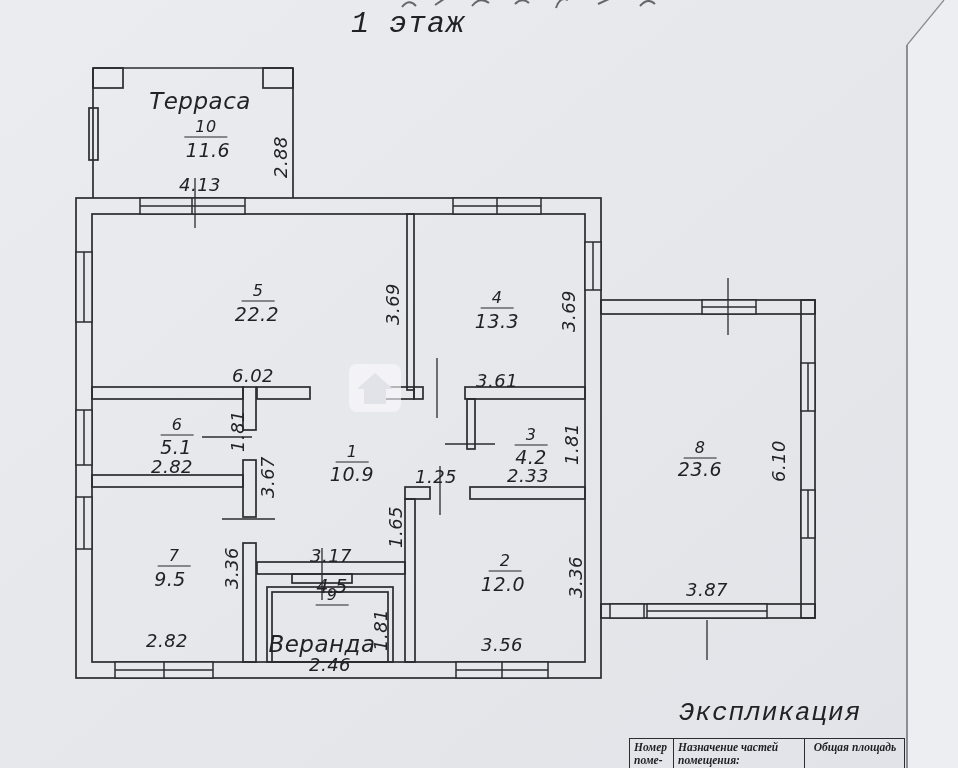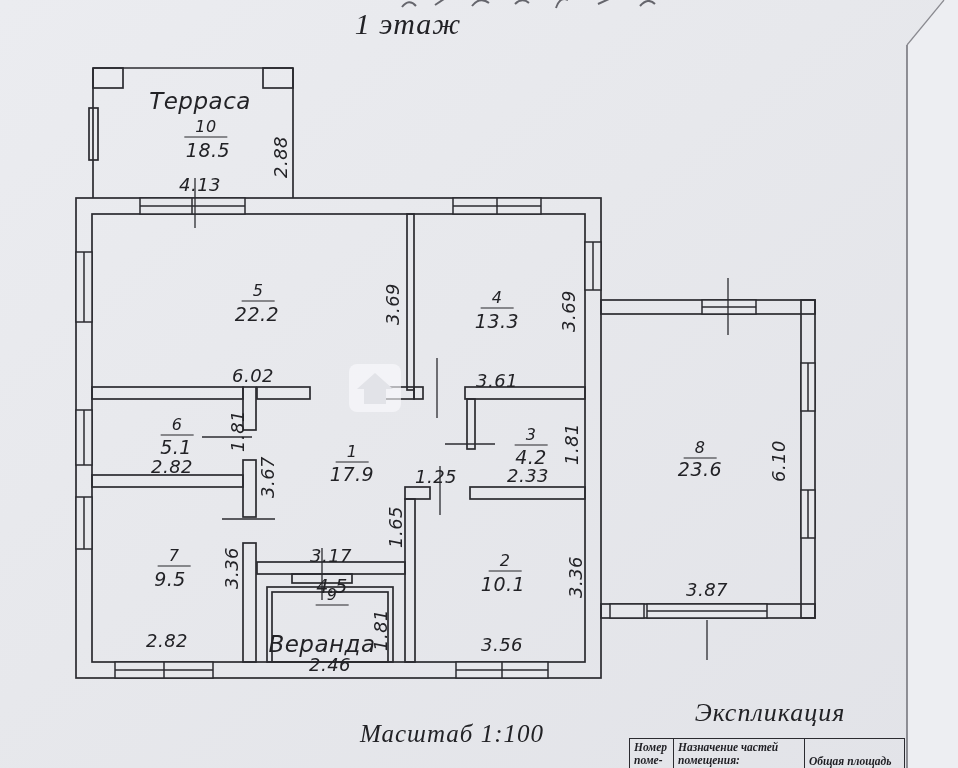--- a/index.html
+++ b/index.html
@@ -12,21 +12,21 @@
   .lbl{
     position:absolute;transform:translate(-50%,-50%);
     font-style:italic;white-space:nowrap;color:#222226;
     letter-spacing:.5px;line-height:1;
   }
   .rot{transform:translate(-50%,-50%) rotate(-90deg);}
   .num{font-size:16px;border-bottom:1.7px solid #26262b;padding:0 11px 2px;}
   .area{font-size:19px;}
   .dim{font-size:18px;}
   .room-name{font-size:23px;}
-  .serif{font-family:Liberation Serif, serif;font-style:italic;letter-spacing:1px;}
+  .serif{font-family:Liberation Mono, monospace;font-style:italic;letter-spacing:1px;}
   .title{font-size:30px;}
   .scale{font-size:25px;}
   .legend-title{font-size:26px;}
   .watermark{
     position:absolute;left:348px;top:360px;width:460px;height:56px;
     display:flex;align-items:center;gap:10px;pointer-events:none;
   }
   .watermark-text{
     font-size:50px;font-weight:bold;letter-spacing:13px;
     color:rgba(250,250,253,0.62);font-style:normal;line-height:1;
@@ -35,21 +35,21 @@
   .legend-table{
     position:absolute;left:629px;top:738px;width:274px;height:30px;
     overflow:hidden;border:1.4px solid #2b2b30;border-bottom:none;border-right:1.4px solid #2b2b30;
     display:flex;background:transparent;
     font-family:"Liberation Serif",serif;font-style:italic;font-weight:600;
     font-size:11.5px;line-height:1.15;color:#1e1e23;
   }
   .legend-cell{padding:2px 3px 0 4px;box-sizing:border-box;}
   .legend-c1{width:44px;border-right:1.3px solid #2b2b30;}
   .legend-c2{width:131px;border-right:1.3px solid #2b2b30;text-align:left;}
-  .legend-c3{width:99px;display:flex;align-items:flex-end;padding-bottom:1px;}
+  .legend-c3{width:99px;display:flex;align-items:flex-end;padding-bottom:15px;justify-content:center;}
 </style>
 </head>
 <body>
 
 <div class="canvas">
 
   <svg class="plan-svg" width="958" height="768" viewBox="0 0 958 768">
 
     <g>
       <polygon points="907,45 944,0 958,0 958,768 907,768" fill="#edeef2"></polygon>
@@ -177,73 +177,72 @@
     <svg width="54" height="50" viewBox="0 0 54 50">
       <rect x="1" y="1" width="52" height="48" rx="8" fill="rgba(250,250,253,0.62)"></rect>
       <path d="M27 10 L45 26 L38 26 L38 41 L16 41 L16 26 L9 26 Z" fill="#e2e3e8"></path>
     </svg>
   </div>
 
   <div class="lbl serif title" style="left:408px;top:24px">1 этаж</div>
 
   <div class="lbl room-name" style="left:200px;top:101px">Терраса</div>
   <div class="lbl num" style="left:206px;top:128px">10</div>
-  <div class="lbl area" style="left:208px;top:150px">18.5</div>
+  <div class="lbl area" style="left:208px;top:150px">11.6</div>
   <div class="lbl dim" style="left:200px;top:185px">4.13</div>
   <div class="lbl dim rot" style="left:281px;top:157px">2.88</div>
 
   <div class="lbl num" style="left:258px;top:292px">5</div>
   <div class="lbl area" style="left:257px;top:314px">22.2</div>
   <div class="lbl dim" style="left:253px;top:376px">6.02</div>
   <div class="lbl dim rot" style="left:393px;top:304px">3.69</div>
 
   <div class="lbl num" style="left:497px;top:299px">4</div>
   <div class="lbl area" style="left:497px;top:321px">13.3</div>
   <div class="lbl dim" style="left:497px;top:381px">3.61</div>
   <div class="lbl dim rot" style="left:569px;top:311px">3.69</div>
 
   <div class="lbl num" style="left:177px;top:426px">6</div>
   <div class="lbl area" style="left:176px;top:447px">5.1</div>
   <div class="lbl dim" style="left:172px;top:467px">2.82</div>
   <div class="lbl dim rot" style="left:238px;top:431px">1.81</div>
   <div class="lbl dim rot" style="left:268px;top:477px">3.67</div>
 
   <div class="lbl num" style="left:352px;top:453px">1</div>
-  <div class="lbl area" style="left:352px;top:474px">17.9</div>
+  <div class="lbl area" style="left:352px;top:474px">10.9</div>
   <div class="lbl dim" style="left:436px;top:477px">1.25</div>
 
   <div class="lbl num" style="left:531px;top:436px">3</div>
   <div class="lbl area" style="left:531px;top:457px">4.2</div>
   <div class="lbl dim" style="left:528px;top:476px">2.33</div>
   <div class="lbl dim rot" style="left:572px;top:444px">1.81</div>
 
   <div class="lbl num" style="left:174px;top:557px">7</div>
   <div class="lbl area" style="left:170px;top:579px">9.5</div>
   <div class="lbl dim" style="left:167px;top:641px">2.82</div>
   <div class="lbl dim rot" style="left:232px;top:568px">3.36</div>
 
   <div class="lbl num" style="left:505px;top:562px">2</div>
-  <div class="lbl area" style="left:503px;top:584px">10.1</div>
+  <div class="lbl area" style="left:503px;top:584px">12.0</div>
   <div class="lbl dim" style="left:502px;top:645px">3.56</div>
   <div class="lbl dim rot" style="left:576px;top:577px">3.36</div>
   <div class="lbl dim rot" style="left:396px;top:527px">1.65</div>
 
   <div class="lbl dim" style="left:331px;top:556px">3.17</div>
   <div class="lbl num" style="left:332px;top:596px">9</div>
   <div class="lbl area" style="left:332px;top:586px">4.5</div>
   <div class="lbl room-name" style="left:322px;top:644px">Веранда</div>
   <div class="lbl dim" style="left:330px;top:665px">2.46</div>
   <div class="lbl dim rot" style="left:381px;top:630px">1.81</div>
 
   <div class="lbl num" style="left:700px;top:449px">8</div>
   <div class="lbl area" style="left:700px;top:469px">23.6</div>
   <div class="lbl dim" style="left:707px;top:590px">3.87</div>
   <div class="lbl dim rot" style="left:779px;top:461px">6.10</div>
 
-  <div class="lbl serif scale" style="left:452px;top:733px">Масштаб 1:100</div>
   <div class="lbl serif legend-title" style="left:770px;top:713px">Экспликация</div>
 
   <div class="legend-table">
     <div class="legend-cell legend-c1">
       <div>Номер</div>
       <div>поме-</div>
     </div>
     <div class="legend-cell legend-c2">
       <div>Назначение частей</div>
       <div>помещения:</div>

